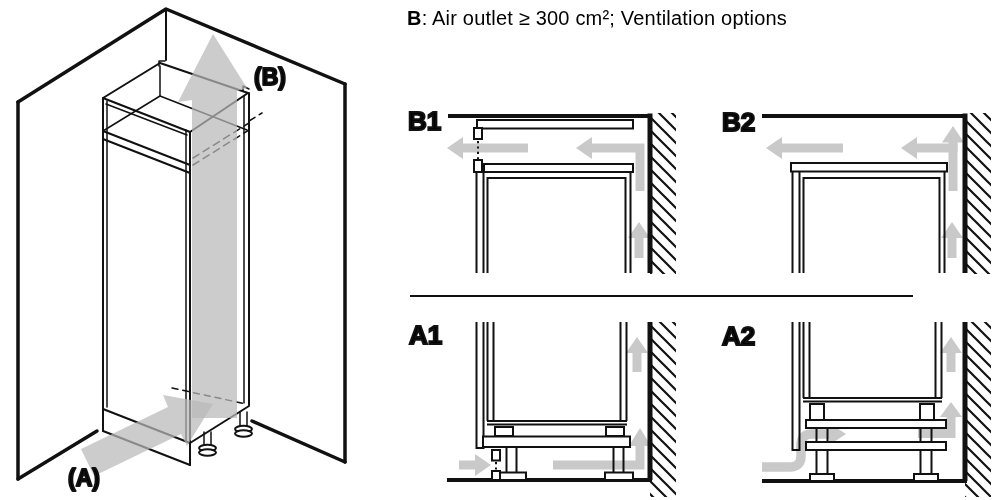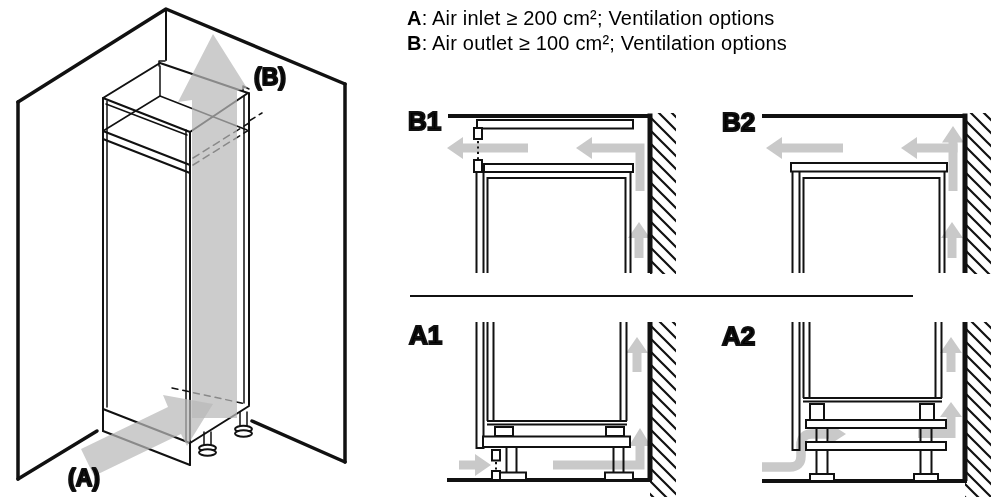--- a/index.html
+++ b/index.html
@@ -11,22 +11,21 @@
   text{font-family:"Liberation Sans",sans-serif;fill:#000;font-weight:bold;}
   .plabel{font-size:26px;}
   .ilabel{font-size:23px;}
 </style>
 </head>
 <body>
 
 <div id="stage">
 
   <div class="hdr">
-    <div><b>A</b><span>: Air inlet ≥ 200 cm²; Ventilation options</span></div>
-    <div><b>B</b><span>: Air outlet ≥ 100 cm²; Ventilation options</span></div>
+    <div><b>B</b><span>: Air outlet ≥ 300 cm²; Ventilation options</span></div>
   </div>
 
   <svg width="1000" height="500" viewBox="0 0 1000 500">
     <defs>
       <pattern id="hatch" width="13" height="13" patternUnits="userSpaceOnUse">
         <path d="M-3,-3 L16,16 M-3,10 L3,16 M10,-3 L16,3" stroke="#111" stroke-width="2.2"></path>
       </pattern>
     </defs>
 
     <g stroke="#111" fill="none" stroke-width="2" stroke-linecap="round" stroke-linejoin="round">

